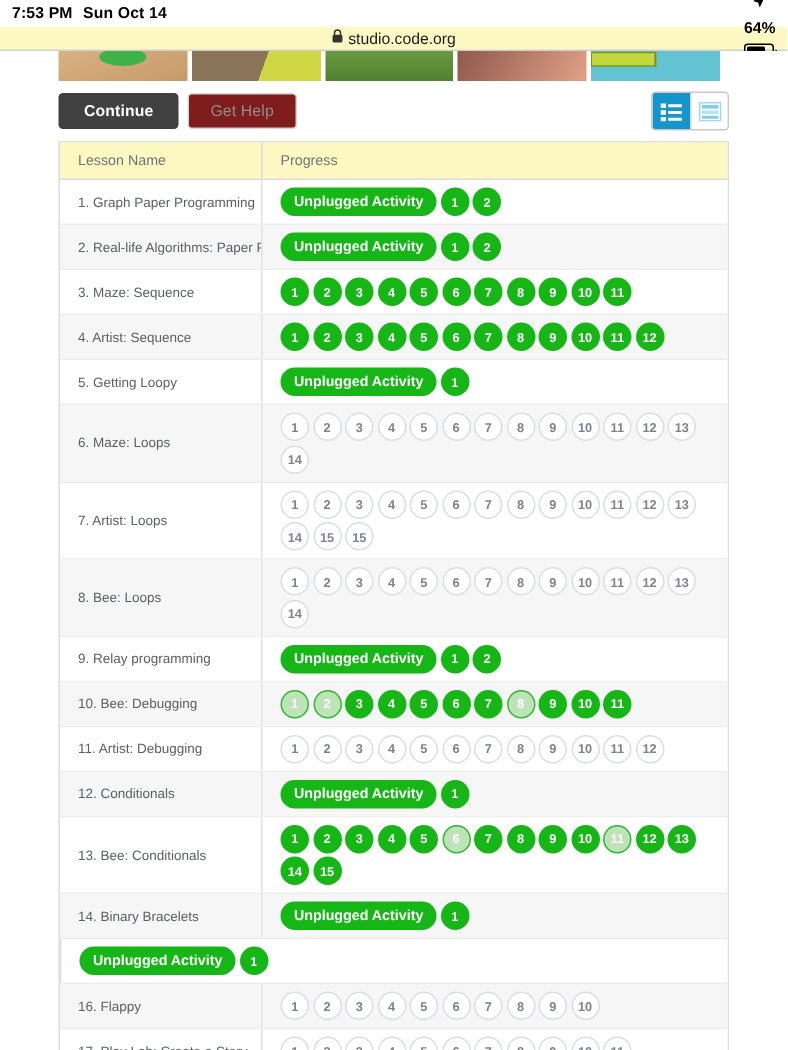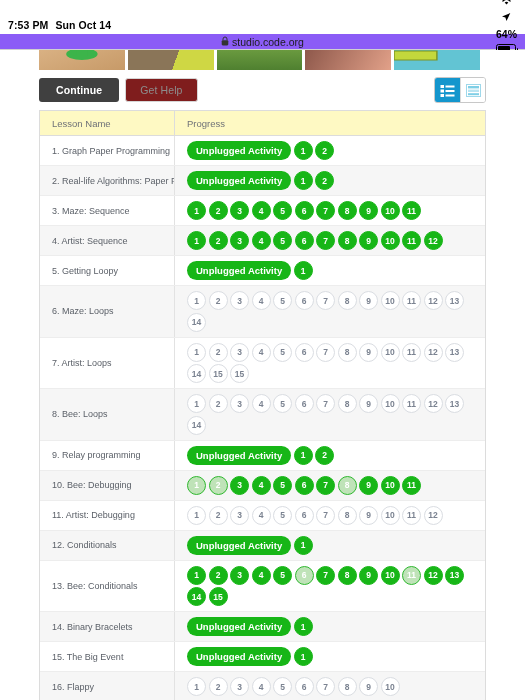--- a/index.html
+++ b/index.html
@@ -11,35 +11,34 @@
   }
   #page { position: relative; width: 525px; height: 700px; background:#fff; }
 
   
   .statusbar {
     height: 18px; width: 100%;
     display: flex; align-items: center;
     padding: 0 8px;
     font-size: 10.5px; font-weight: bold; color: #000;
     background: #ffffff;
-    margin-top: 16px;
   }
   .sb-time { margin-right: 7px; letter-spacing: .1px; }
   .sb-date { letter-spacing: .1px; }
   .sb-right { margin-left: auto; display: flex; align-items: center; gap: 4px; flex-direction: column; }
   .sb-pct { font-size: 10.5px; font-weight: bold; }
   .batt { width: 20px; height: 10px; border: 1.2px solid #000; border-radius: 2.5px; position: relative; }
   .batt::after { content:""; position:absolute; right:-3px; top:3px; width:1.6px; height:4px; background:#000; border-radius:0 1px 1px 0;}
   .batt-fill { position:absolute; left:1px; top:1px; bottom:1px; width:62%; background:#000; border-radius:1px; }
 
   
   .urlbar {
     height: 16px; width: 100%;
     display: flex; align-items: center; justify-content: center;
-    background: #8b5cf6;
+    background: #fef9c3;
     border-bottom: 0.5px solid #d0d0d0;
   }
   .url-inner { display:flex; align-items:center; gap:3px; font-size:10.5px; color:#1c1c1e; }
   .lock { display:inline-block; }
 
   
   .herostrip {
     position: relative;
     height: 20px;
     background: #ffffff;
@@ -392,21 +391,20 @@
           </div>
         </div>
         <div class="trow alt">
           <div class="td-name">14. Binary Bracelets</div>
           <div class="td-prog">
             <div class="pill">Unplugged Activity</div>
             <div class="bub done">1</div>
           </div>
         </div>
         <div class="trow white">
-          <div class="td-name">15. The Big Event</div>
           <div class="td-prog">
             <div class="pill">Unplugged Activity</div>
             <div class="bub done">1</div>
           </div>
         </div>
         <div class="trow alt">
           <div class="td-name">16. Flappy</div>
           <div class="td-prog">
             <div class="bub todo">1</div>
             <div class="bub todo">2</div>

